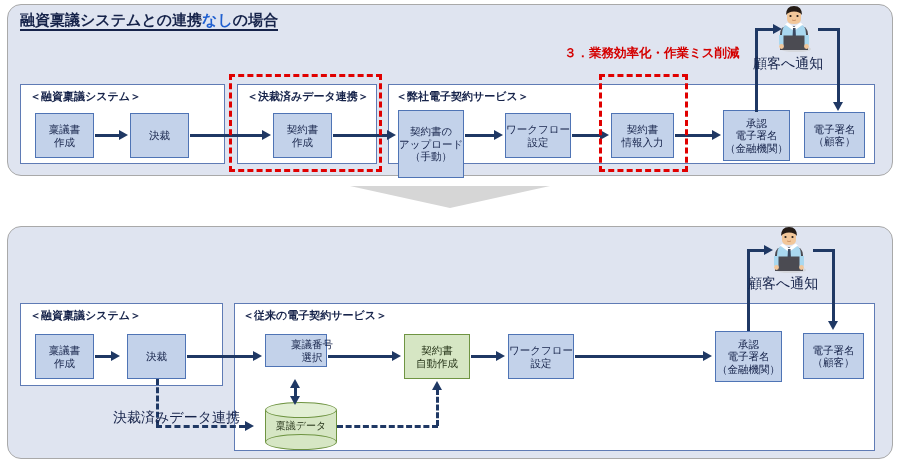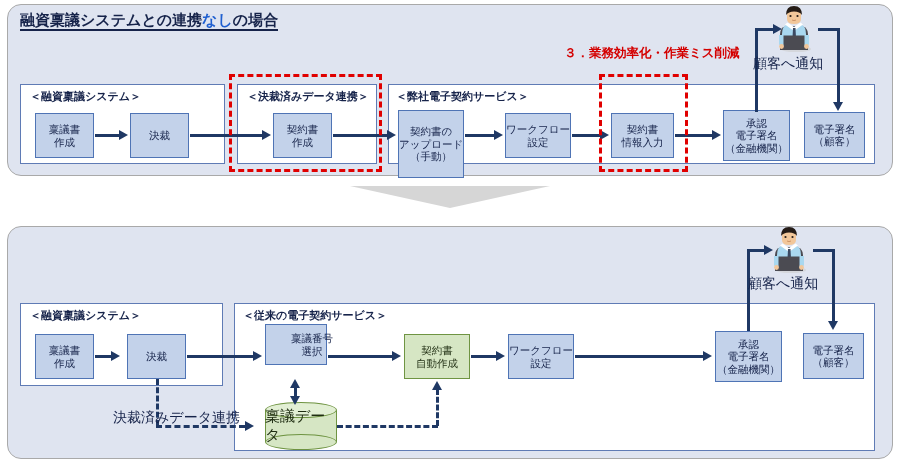--- a/index.html
+++ b/index.html
@@ -130,21 +130,21 @@
     box-sizing:border-box;
   }
   .db .bottom{
     position:absolute;left:0;bottom:0;width:100%;height:16px;
     background:#d6e6c4;border:1.5px solid #6f9442;border-radius:50%;
     box-sizing:border-box;
   }
   .db .txt{
     position:absolute;left:0;top:0;width:100%;height:100%;
     display:flex;align-items:center;justify-content:center;
-    font-size:15px;color:#1f2d12;
+    font-size:10px;color:#1f2d12;
   }
 
   
   .bigarrow{
     position:absolute;
     width:0;height:0;
     border-left:100px solid transparent;
     border-right:100px solid transparent;
     border-top:22px solid #d6d6d6;
   }
@@ -249,21 +249,21 @@
 
   <div class="group" style="left:20px;top:303px;width:203px;height:83px;"></div>
   <div class="group-label" style="left:30px;top:309px;">＜融資稟議システム＞</div>
 
   <div class="group" style="left:234px;top:303px;width:641px;height:148px;"></div>
   <div class="group-label" style="left:243px;top:309px;">＜従来の電子契約サービス＞</div>
 
   <div class="node" style="left:35px;top:334px;width:59px;height:45px;white-space:pre;">稟議書
 作成</div>
   <div class="node" style="left:127px;top:334px;width:59px;height:45px;white-space:pre;">決裁</div>
-  <div class="node" style="left:265px;top:324px;width:62px;height:41px;white-space:pre;padding-left:32px;">稟議番号
+  <div class="node" style="left:265px;top:334px;width:62px;height:33px;white-space:pre;padding-left:32px;">稟議番号
 選択</div>
   <div class="node green" style="left:404px;top:334px;width:66px;height:45px;white-space:pre;">契約書
 自動作成</div>
   <div class="node" style="left:508px;top:334px;width:66px;height:45px;white-space:pre;">ワークフロー
 設定</div>
   <div class="node" style="left:715px;top:331px;width:67px;height:51px;white-space:pre;">承認
 電子署名
 （金融機関）</div>
   <div class="node" style="left:803px;top:333px;width:61px;height:46px;white-space:pre;">電子署名
 （顧客）</div>

